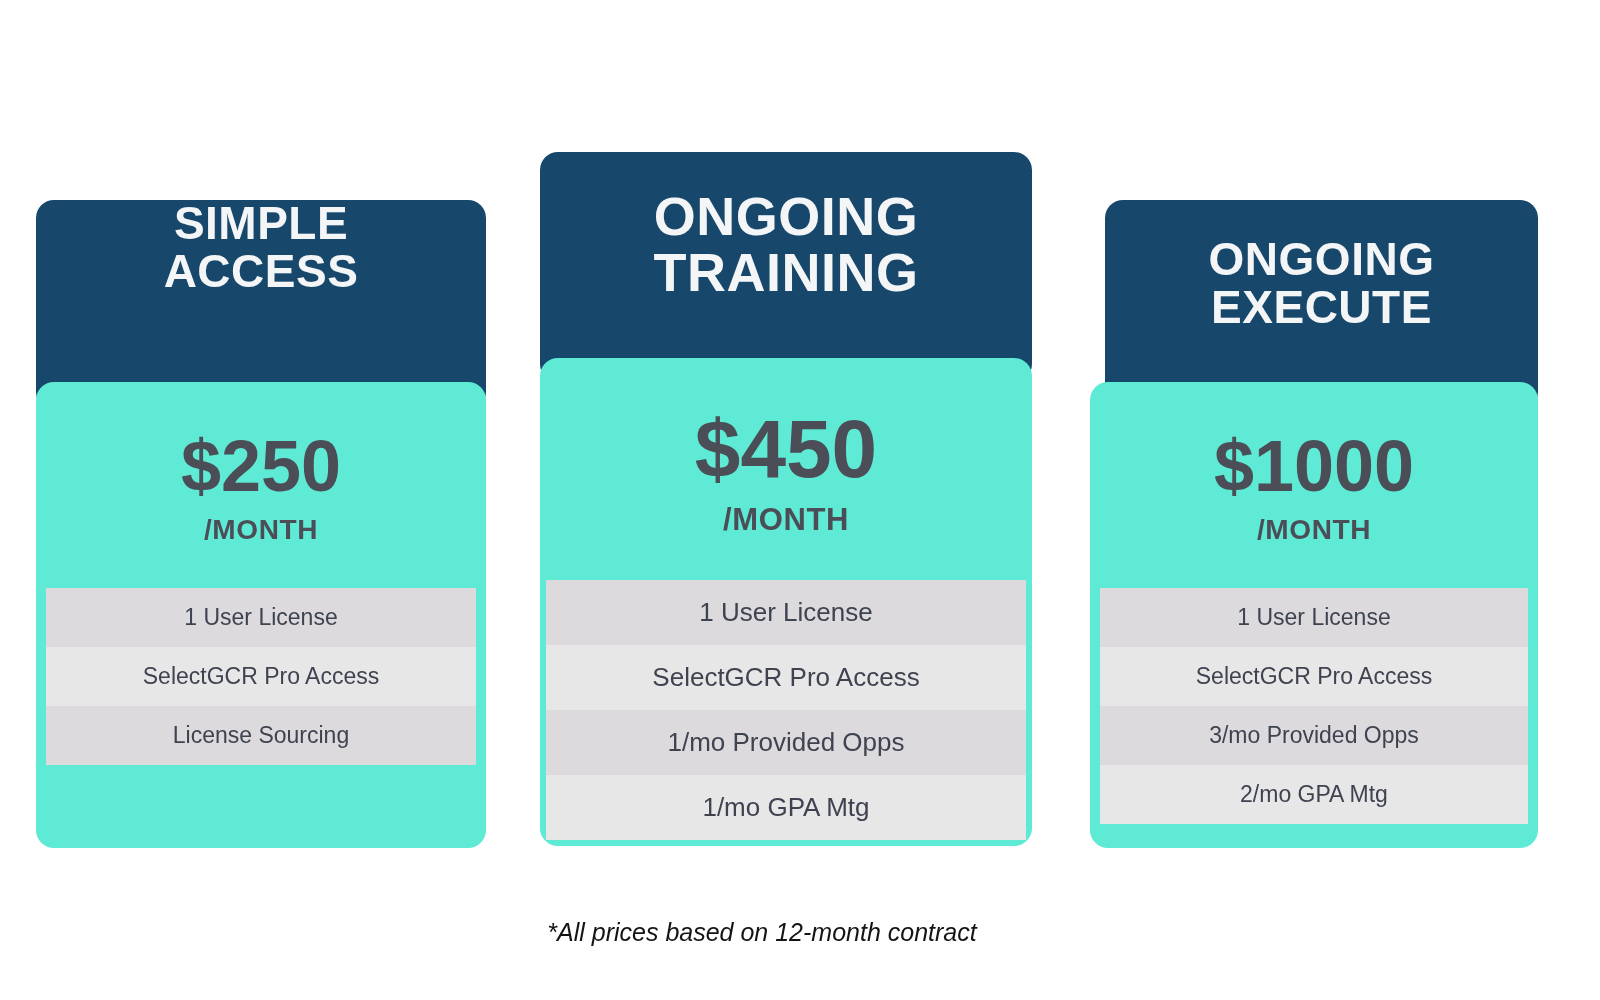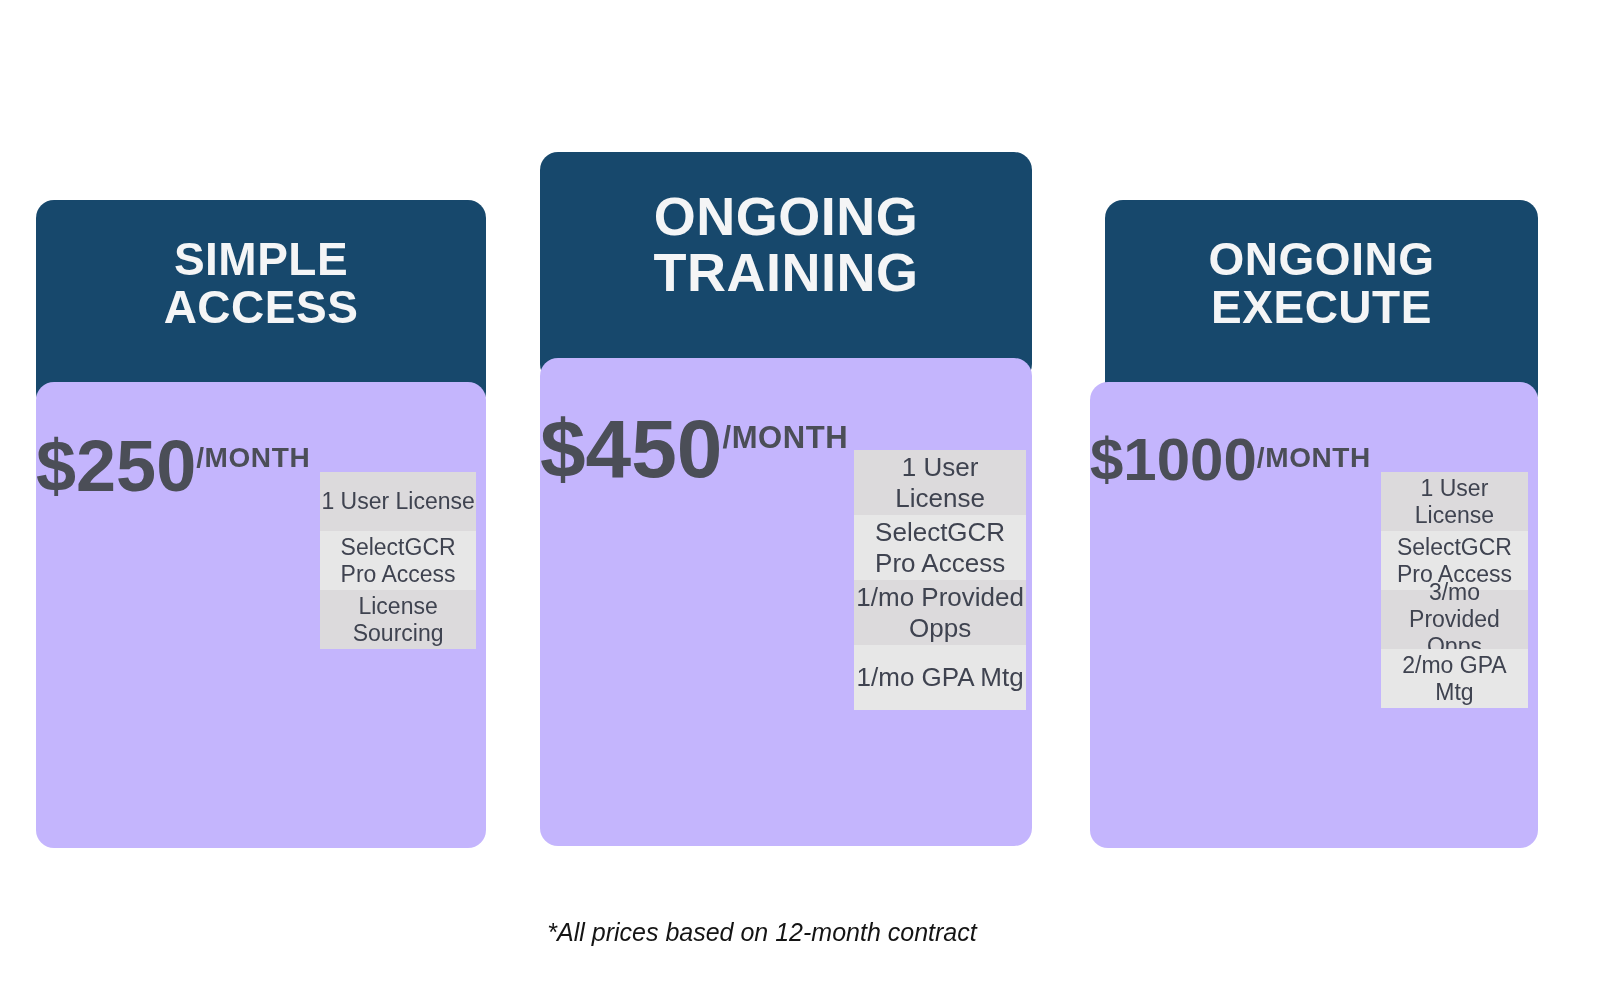--- a/index.html
+++ b/index.html
@@ -43,26 +43,26 @@
     font-weight: bold;
     text-align: center;
     letter-spacing: 0.5px;
     line-height: 1.04;
     text-transform: uppercase;
     white-space: pre-line;
   }
 
   .card-body {
     position: absolute;
-    background: #c4b5fd;
+    background: #5eead4;
     border-radius: 18px;
     box-sizing: border-box;
     display: flex;
-    flex-direction: row;
-    align-items: flex-start;
+    flex-direction: column;
+    align-items: center;
   }
 
   .price {
     font-weight: bold;
     color: #4B4E57;
     line-height: 1;
     text-align: center;
   }
 
   .per-month {
@@ -86,21 +86,21 @@
     color: #3F4350;
     text-align: center;
     box-sizing: border-box;
   }
   .feature-row.odd  { background: #DCDADC; }
   .feature-row.even { background: #E7E7E7; }
 
   
   #card-simple-access { left: 36px; top: 200px; width: 450px; height: 648px; }
   #card-simple-access .card-header { width: 450px; height: 210px; }
-  #card-simple-access .plan-title { font-size: 46px; padding-top: 36px; }
+  #card-simple-access .plan-title { font-size: 46px; }
   #card-simple-access .card-body {
     left: 0px; top: 182px; width: 450px; height: 466px;
     padding-top: 48px;
   }
   #card-simple-access .price { font-size: 72px; }
   #card-simple-access .per-month { font-size: 28px; margin-top: 12px; }
   #card-simple-access .features { margin-top: 42px; padding: 0 10px; }
   #card-simple-access .feature-row { height: 59px; font-size: 23px; }
 
   
@@ -117,21 +117,21 @@
   #card-ongoing-training .feature-row { height: 65px; font-size: 26px; }
 
   
   #card-ongoing-execute { left: 1090px; top: 200px; width: 448px; height: 648px; }
   #card-ongoing-execute .card-header { left: 15px; width: 433px; height: 210px; }
   #card-ongoing-execute .plan-title { font-size: 46px; padding-top: 36px; }
   #card-ongoing-execute .card-body {
     left: 0px; top: 182px; width: 448px; height: 466px;
     padding-top: 48px;
   }
-  #card-ongoing-execute .price { font-size: 60px; }
+  #card-ongoing-execute .price { font-size: 72px; }
   #card-ongoing-execute .per-month { font-size: 28px; margin-top: 12px; }
   #card-ongoing-execute .features { margin-top: 42px; padding: 0 10px; }
   #card-ongoing-execute .feature-row { height: 59px; font-size: 23px; }
 
   
   #footnote {
     position: absolute;
     left: 0;
     top: 918px;
     width: 1524px;

